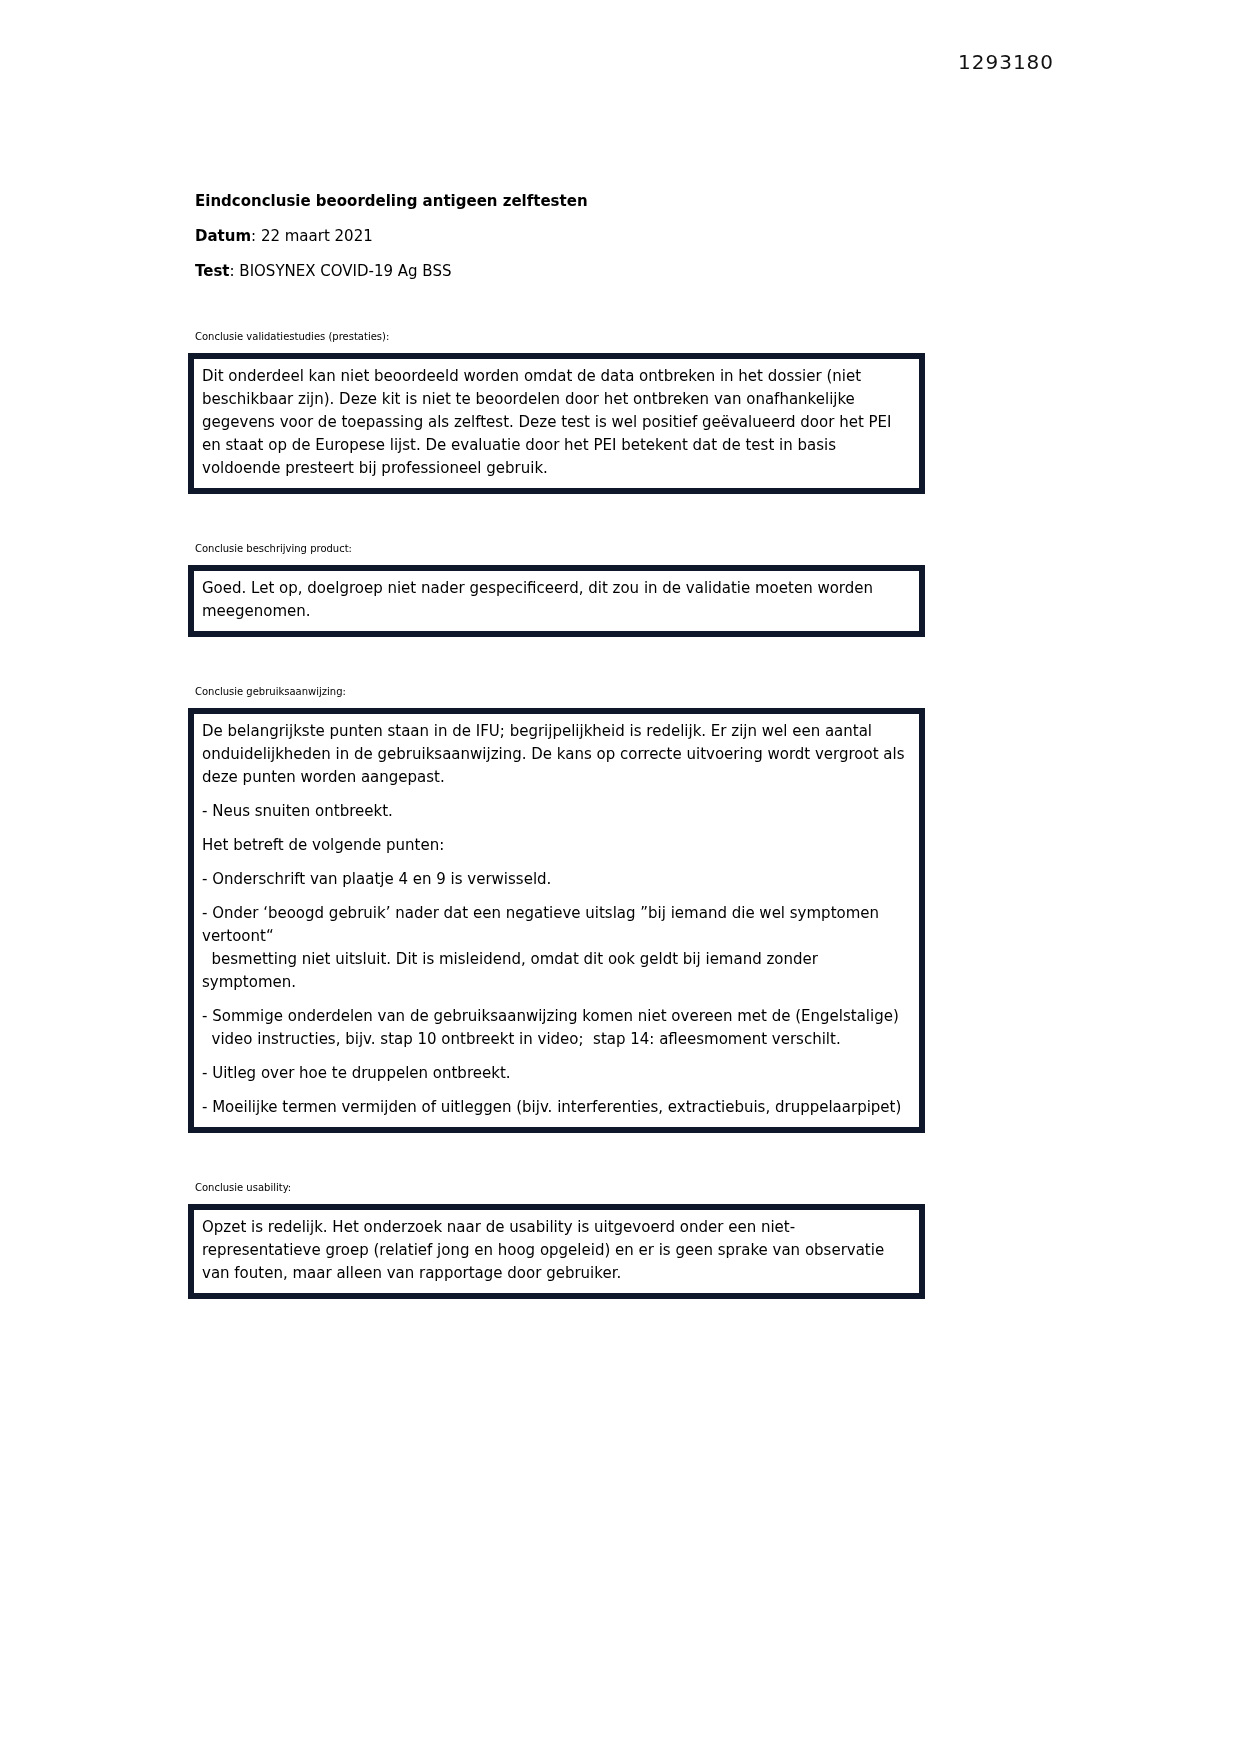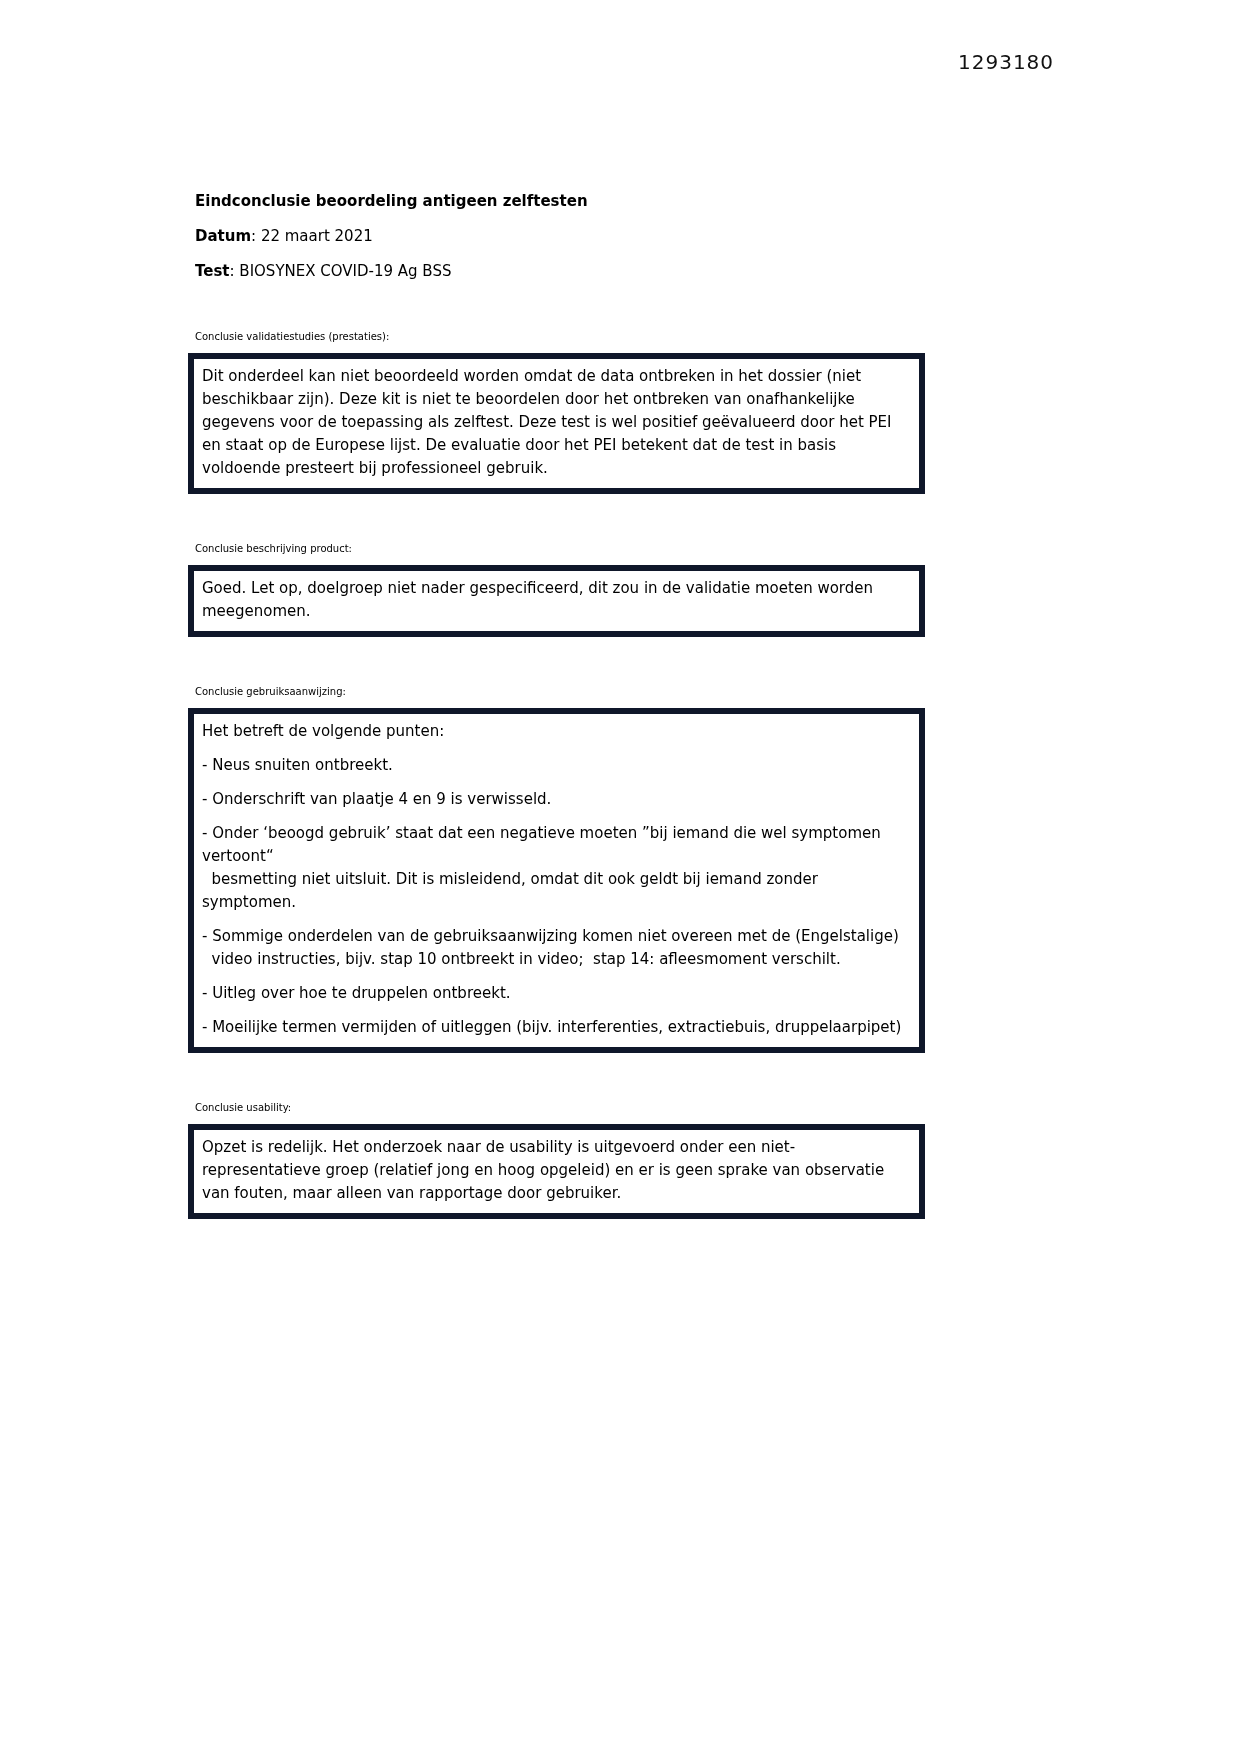--- a/index.html
+++ b/index.html
@@ -86,24 +86,25 @@
     <div class="section">
       <p class="section-heading">Conclusie beschrijving product:</p>
       <div class="conclusion-box">
         <p>Goed. Let op, doelgroep niet nader gespecificeerd, dit zou in de validatie moeten worden meegenomen.</p>
       </div>
     </div>
 
     <div class="section">
       <p class="section-heading">Conclusie gebruiksaanwijzing:</p>
       <div class="conclusion-box">
+        <p>De belangrijkste punten staan in de IFU; begrijpelijkheid is redelijk. Er zijn wel een aantal onduidelijkheden in de gebruiksaanwijzing. De kans op correcte uitvoering wordt vergroot als deze punten worden aangepast.</p>
+        <p>- Neus snuiten ontbreekt.</p>
         <p>Het betreft de volgende punten:</p>
-        <p>- Neus snuiten ontbreekt.</p>
         <p>- Onderschrift van plaatje 4 en 9 is verwisseld.</p>
-        <p>- Onder ‘beoogd gebruik’ staat dat een negatieve moeten ”bij iemand die wel symptomen vertoont“
+        <p>- Onder ‘beoogd gebruik’ nader dat een negatieve uitslag ”bij iemand die wel symptomen vertoont“
   besmetting niet uitsluit. Dit is misleidend, omdat dit ook geldt bij iemand zonder symptomen.</p>
         <p>- Sommige onderdelen van de gebruiksaanwijzing komen niet overeen met de (Engelstalige)
   video instructies, bijv. stap 10 ontbreekt in video;  stap 14: afleesmoment verschilt.</p>
         <p>- Uitleg over hoe te druppelen ontbreekt.</p>
         <p>- Moeilijke termen vermijden of uitleggen (bijv. interferenties, extractiebuis, druppelaarpipet)</p>
       </div>
     </div>
 
     <div class="section">
       <p class="section-heading">Conclusie usability:</p>

